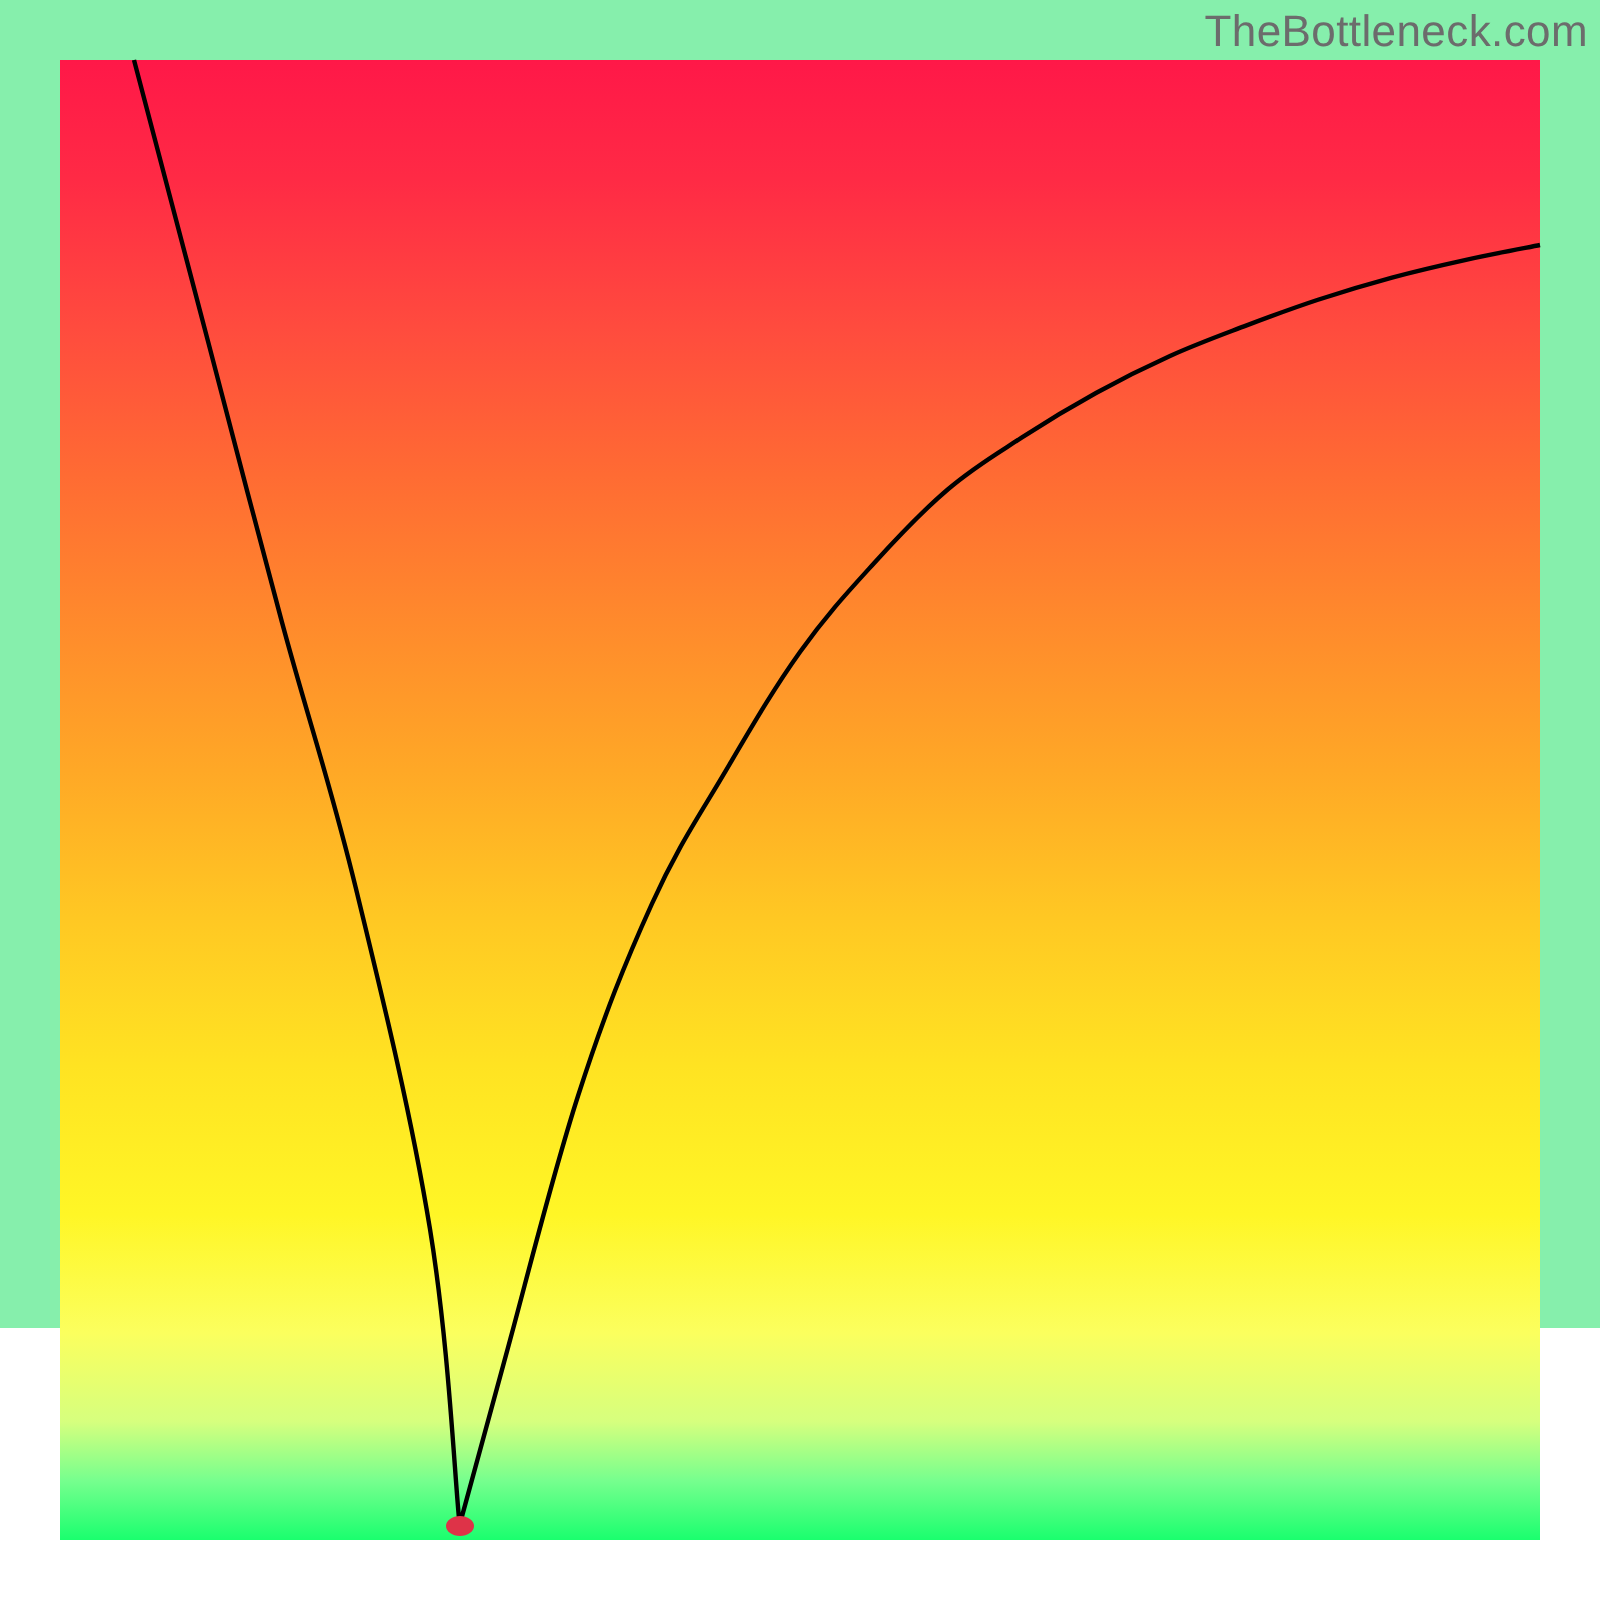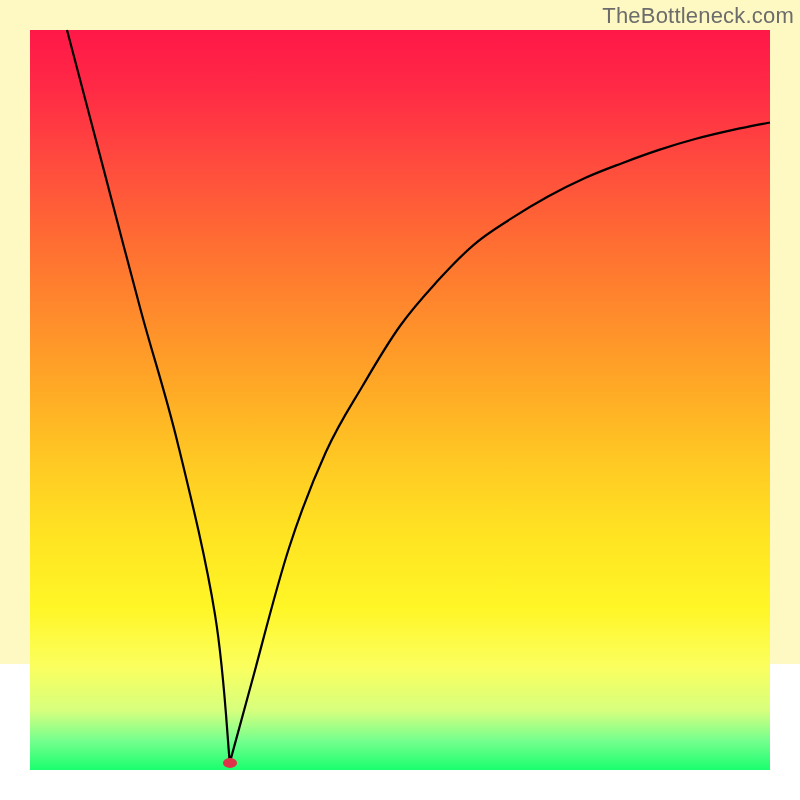--- a/index.html
+++ b/index.html
@@ -7,21 +7,21 @@
     padding: 0;
     width: 800px;
     height: 800px;
     overflow: hidden;
     font-family: Arial, Helvetica, sans-serif;
   }
   .stage {
     position: relative;
     width: 800px;
     height: 664px;
-    background: #fef9c3;
+    background: #86efac;
   }
   .plot-area {
     position: absolute;
     left: 30px;
     top: 30px;
     width: 740px;
     height: 740px;
     background: linear-gradient(
       to bottom,
       #ff1848 0%,

